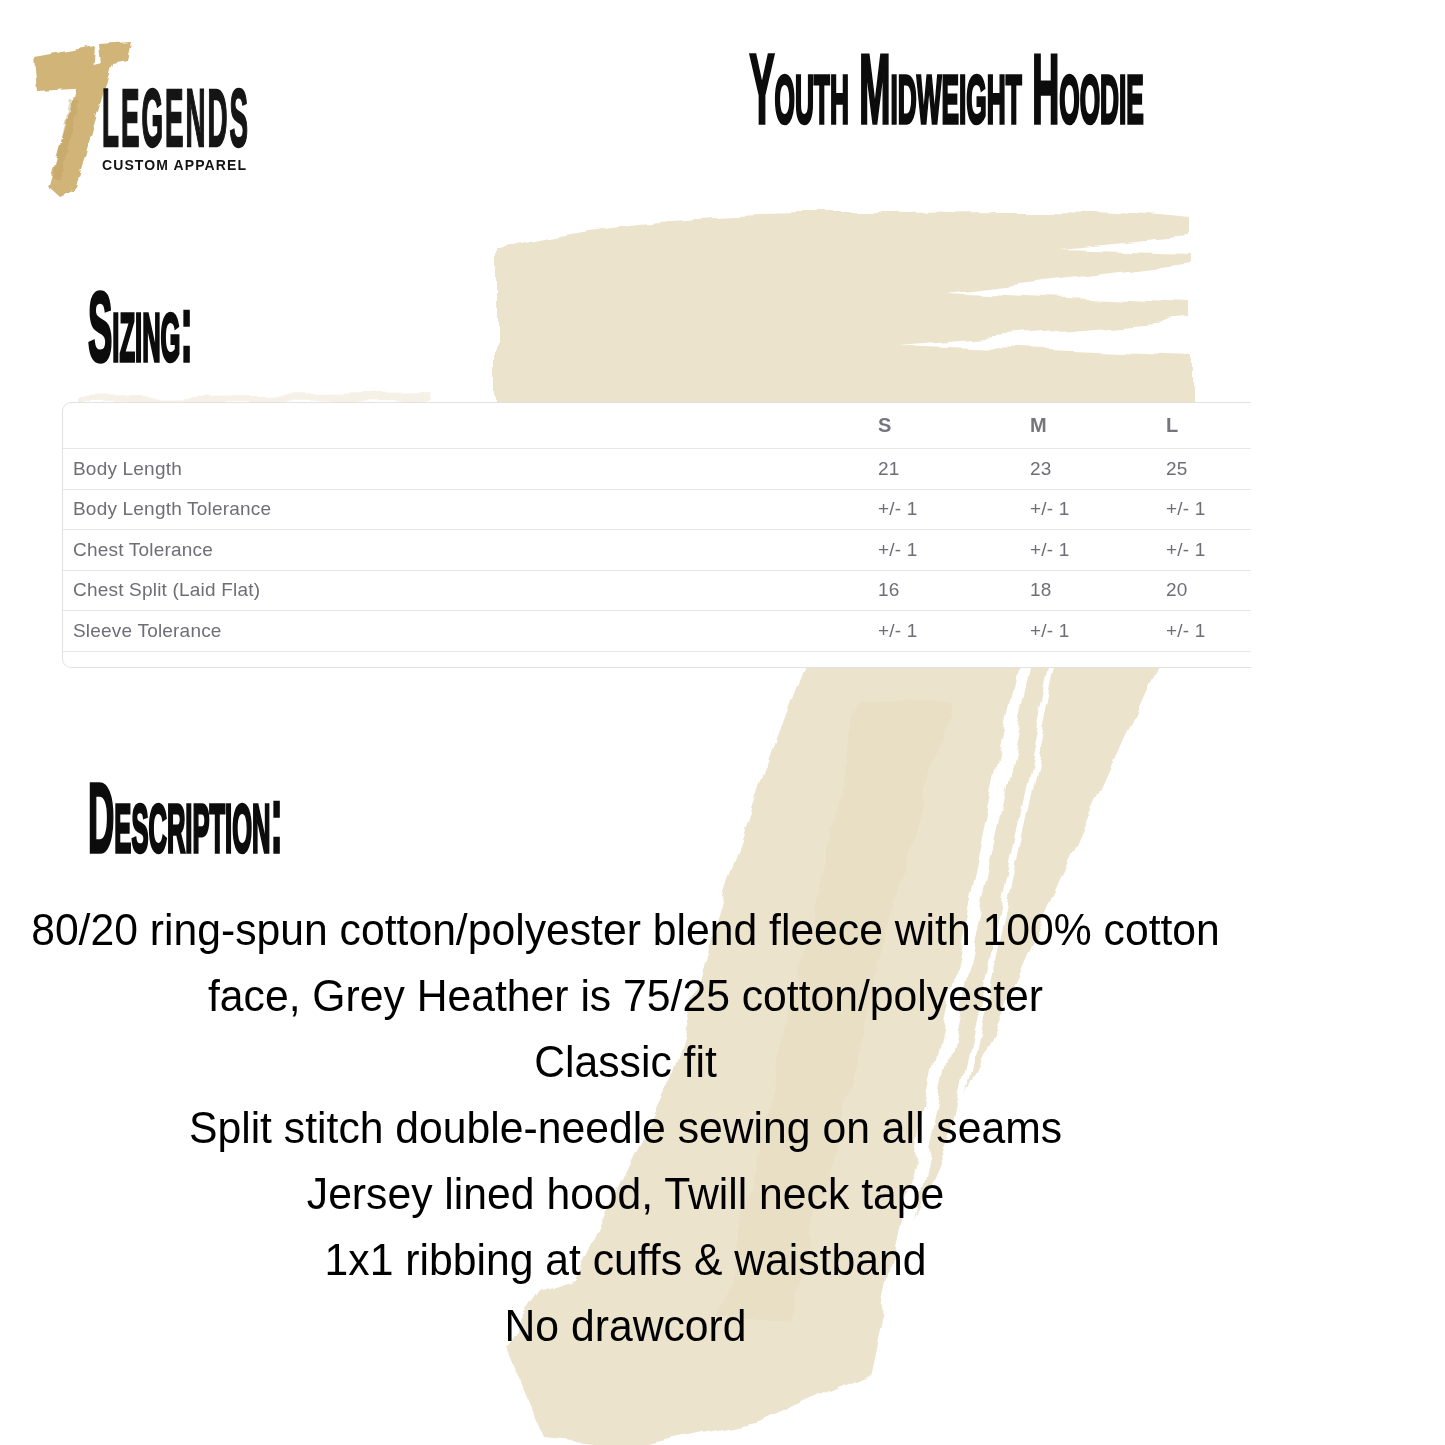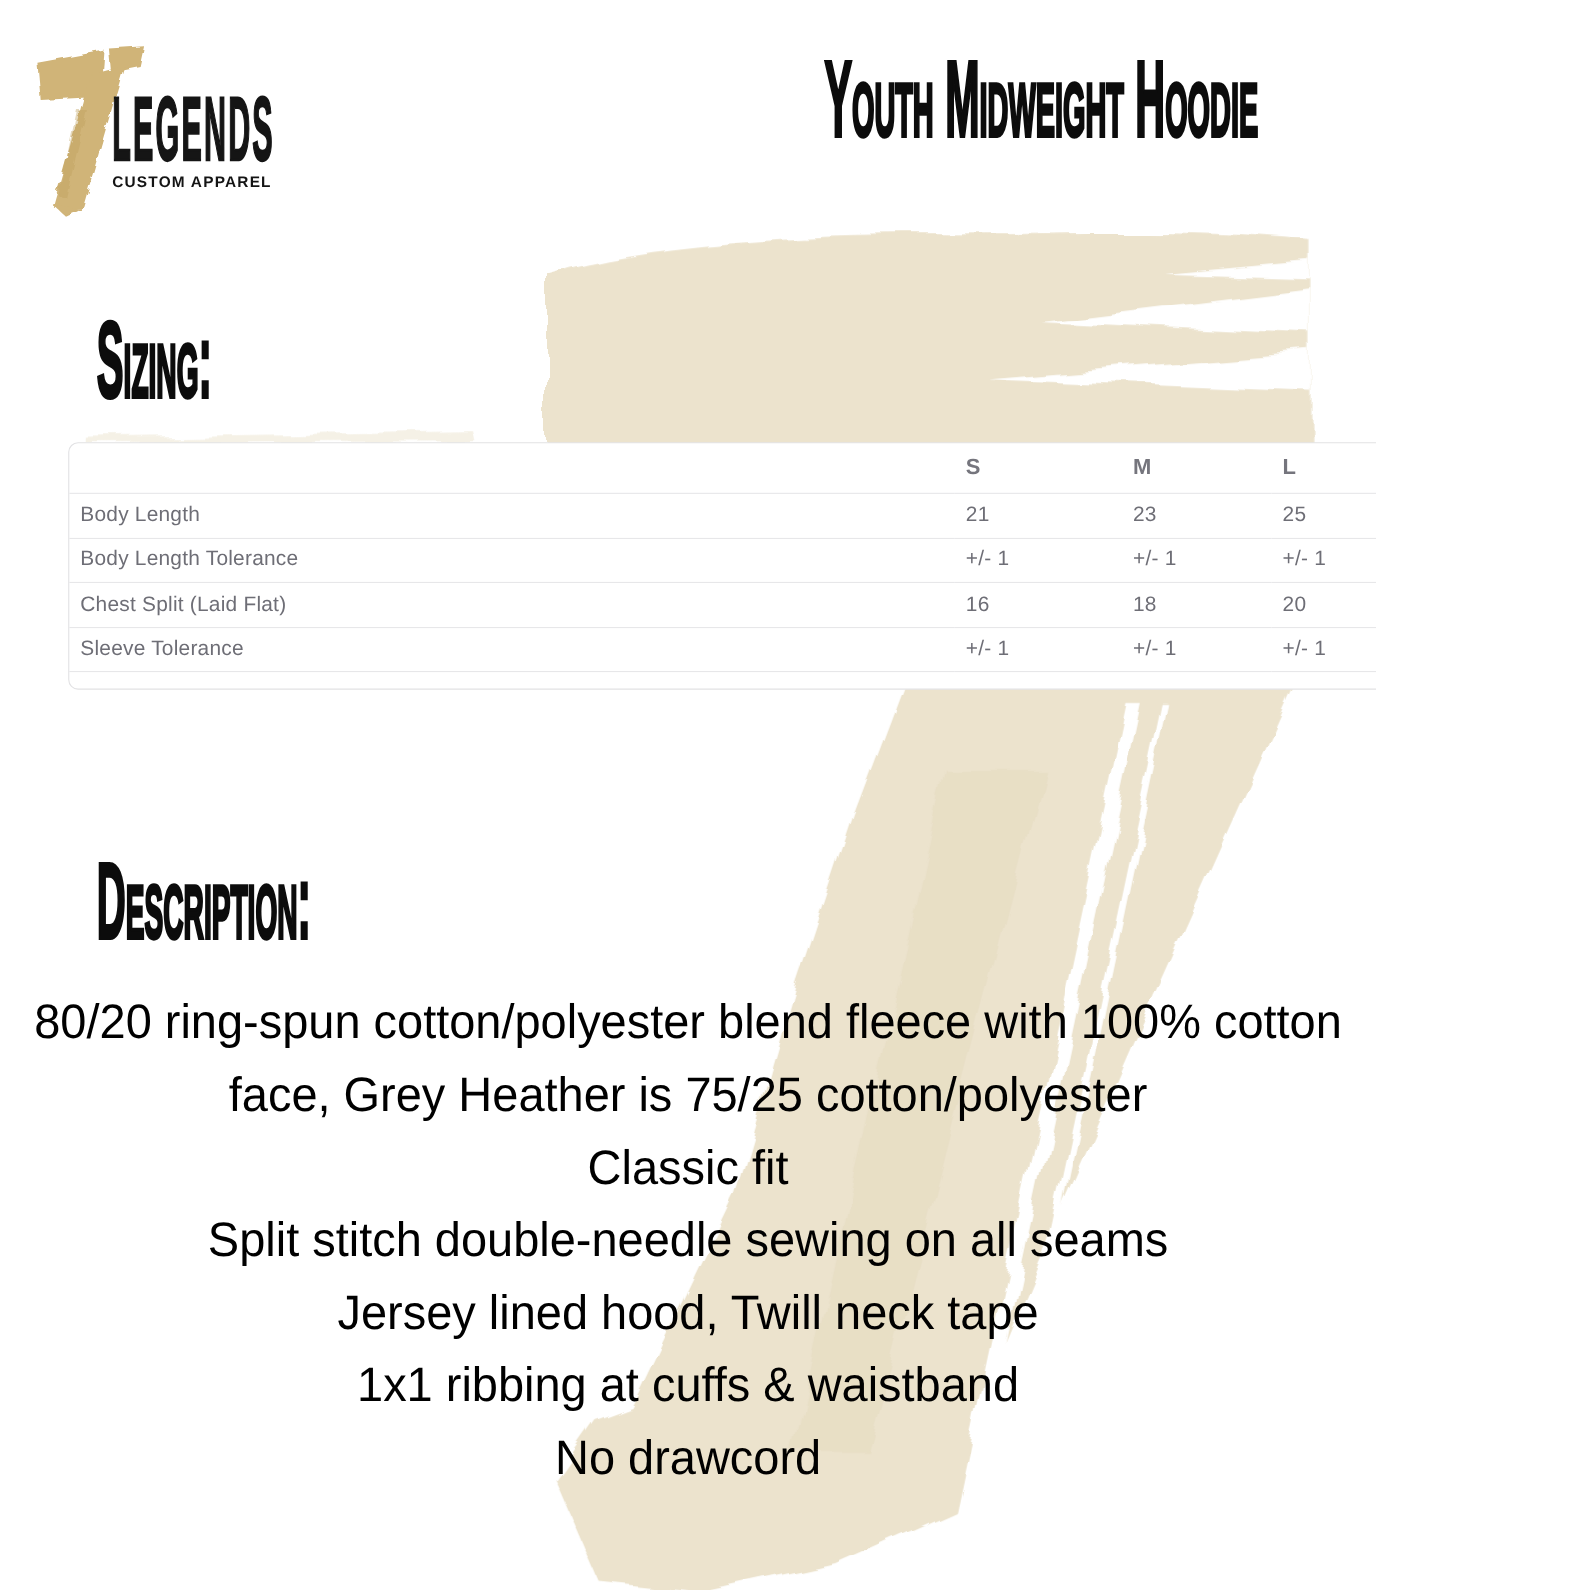--- a/index.html
+++ b/index.html
@@ -171,20 +171,27 @@
             <td>33</td>
           </tr>
           <tr>
             <td>Body Length Tolerance</td>
             <td>+/- 1</td>
             <td>+/- 1</td>
             <td>+/- 1</td>
             <td>+/- 1</td>
           </tr>
           <tr>
+            <td>Chest Tolerance</td>
+            <td>+/- 1</td>
+            <td>+/- 1</td>
+            <td>+/- 1</td>
+            <td>+/- 1</td>
+          </tr>
+          <tr>
             <td>Chest Split (Laid Flat)</td>
             <td>16</td>
             <td>18</td>
             <td>20</td>
             <td>22</td>
           </tr>
           <tr>
             <td>Sleeve Tolerance</td>
             <td>+/- 1</td>
             <td>+/- 1</td>

